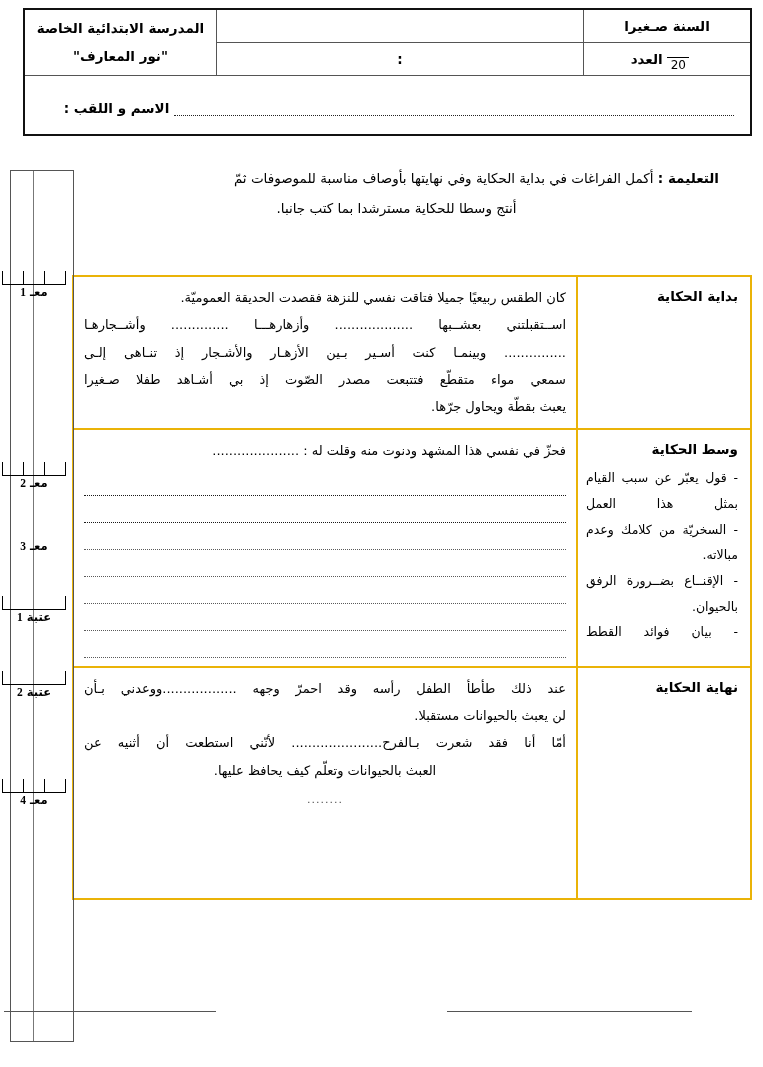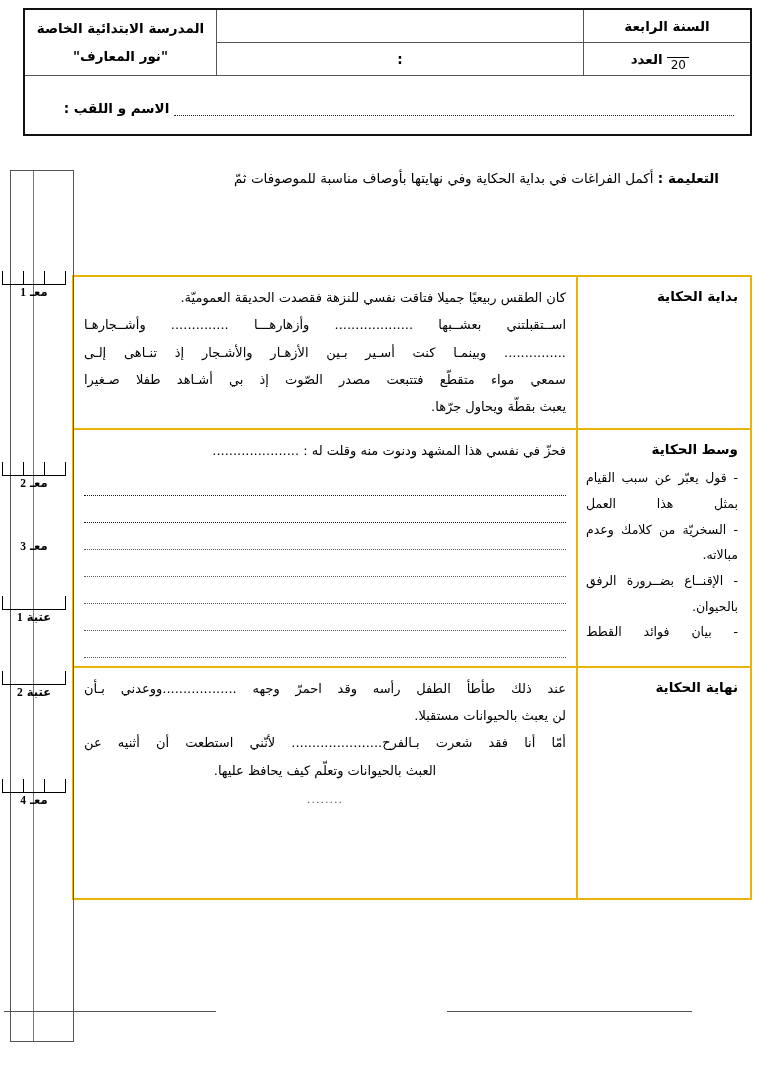--- a/index.html
+++ b/index.html
@@ -244,21 +244,21 @@
     border-top: 1.8px solid #555;
   }
 </style>
 </head>
 <body>
 
 <table class="header-table">
   <tbody>
       <tr>
     <td class="hdr-year" rowspan="1">
-      <span>السنة الرابعة</span>
+      <span>السنة صـغيرا</span>
     </td>
     <td class="hdr-mid hdr-colon">
       <span></span>
     </td>
     <td class="hdr-school" rowspan="2">
       <div>المدرسة الابتدائية الخاصة</div>
       <div>"نور المعارف"</div>
     </td>
   </tr>
   <tr>
@@ -278,20 +278,21 @@
       <span class="name-line"></span>
       <span>الاسم و اللقب :</span>
     </td>
   </tr>
 </tbody>
   </table>
 
 <div class="instruction">
   <span class="lead">التعليمة :</span>
   <span>أكمل الفراغات في بداية الحكاية وفي نهايتها بأوصاف مناسبة للموصوفات ثمّ</span>
+  <span class="l2">أنتج وسطا للحكاية مسترشدا بما كتب جانبا.</span>
 </div>
 
 <table class="main-table">
 
   <tbody>
       <tr>
     <td class="col-label">
       <div class="label-cell">
         <span class="title">بداية الحكاية</span>
       </div>

